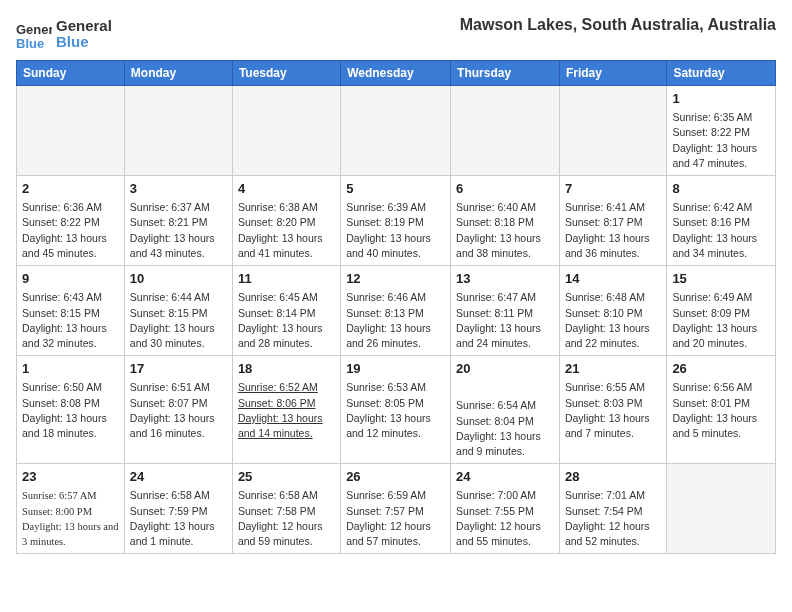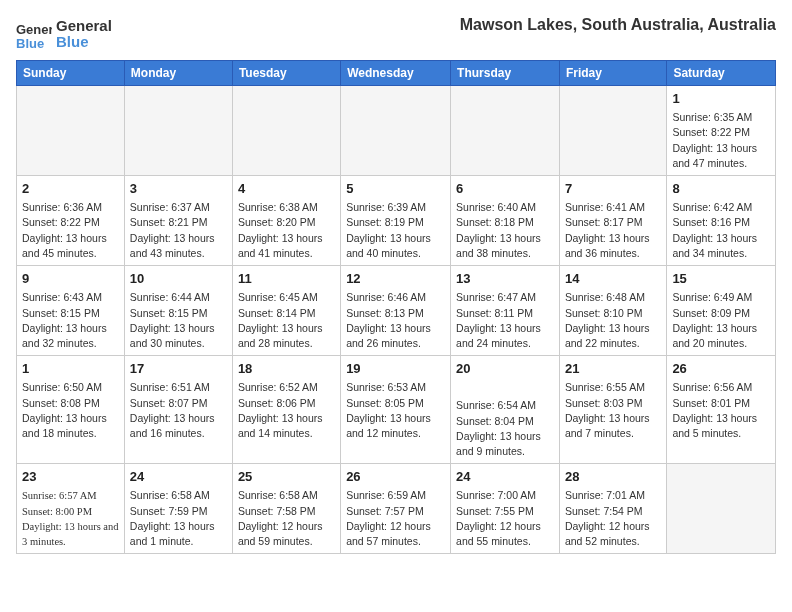--- a/index.html
+++ b/index.html
@@ -220,21 +220,21 @@
 Daylight: 13 hours and 18 minutes.</div>
         </td>
         <td>
           <span class="day-num">17</span>
           <div class="day-info" style="white-space: pre-line;">Sunrise: 6:51 AM
 Sunset: 8:07 PM
 Daylight: 13 hours and 16 minutes.</div>
         </td>
         <td>
           <span class="day-num">18</span>
-          <div class="day-info" style="white-space: pre-line;">Sunrise: 6:52 AM
+          <div class="day-info" style="white-space: pre-line; text-decoration: underline;">Sunrise: 6:52 AM
 Sunset: 8:06 PM
 Daylight: 13 hours and 14 minutes.</div>
         </td>
         <td>
           <span class="day-num">19</span>
           <div class="day-info" style="white-space: pre-line;">Sunrise: 6:53 AM
 Sunset: 8:05 PM
 Daylight: 13 hours and 12 minutes.</div>
         </td>
         <td>

